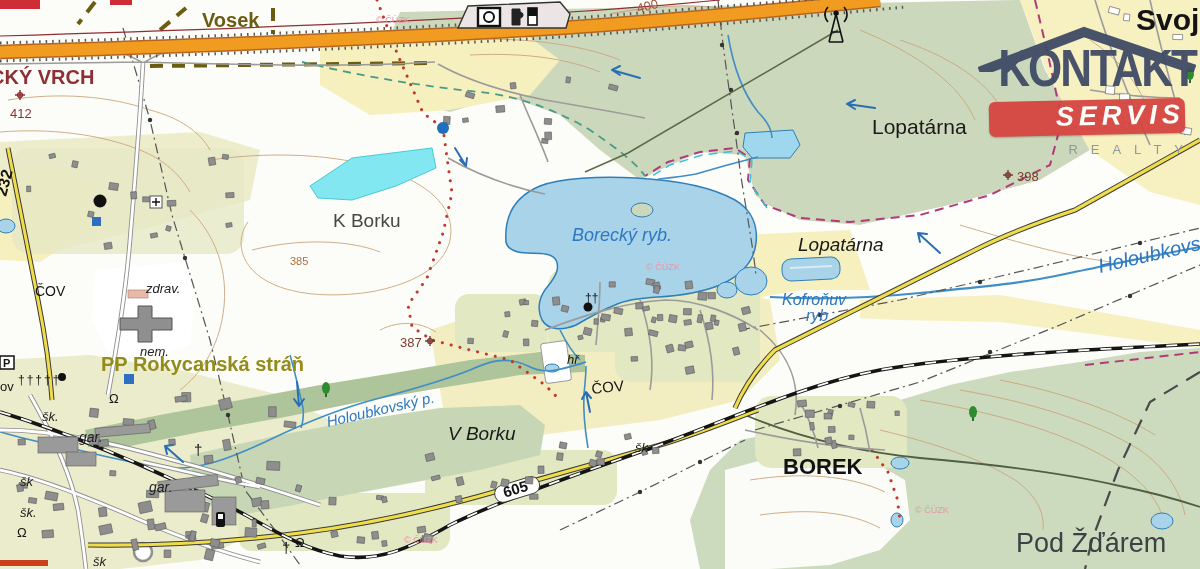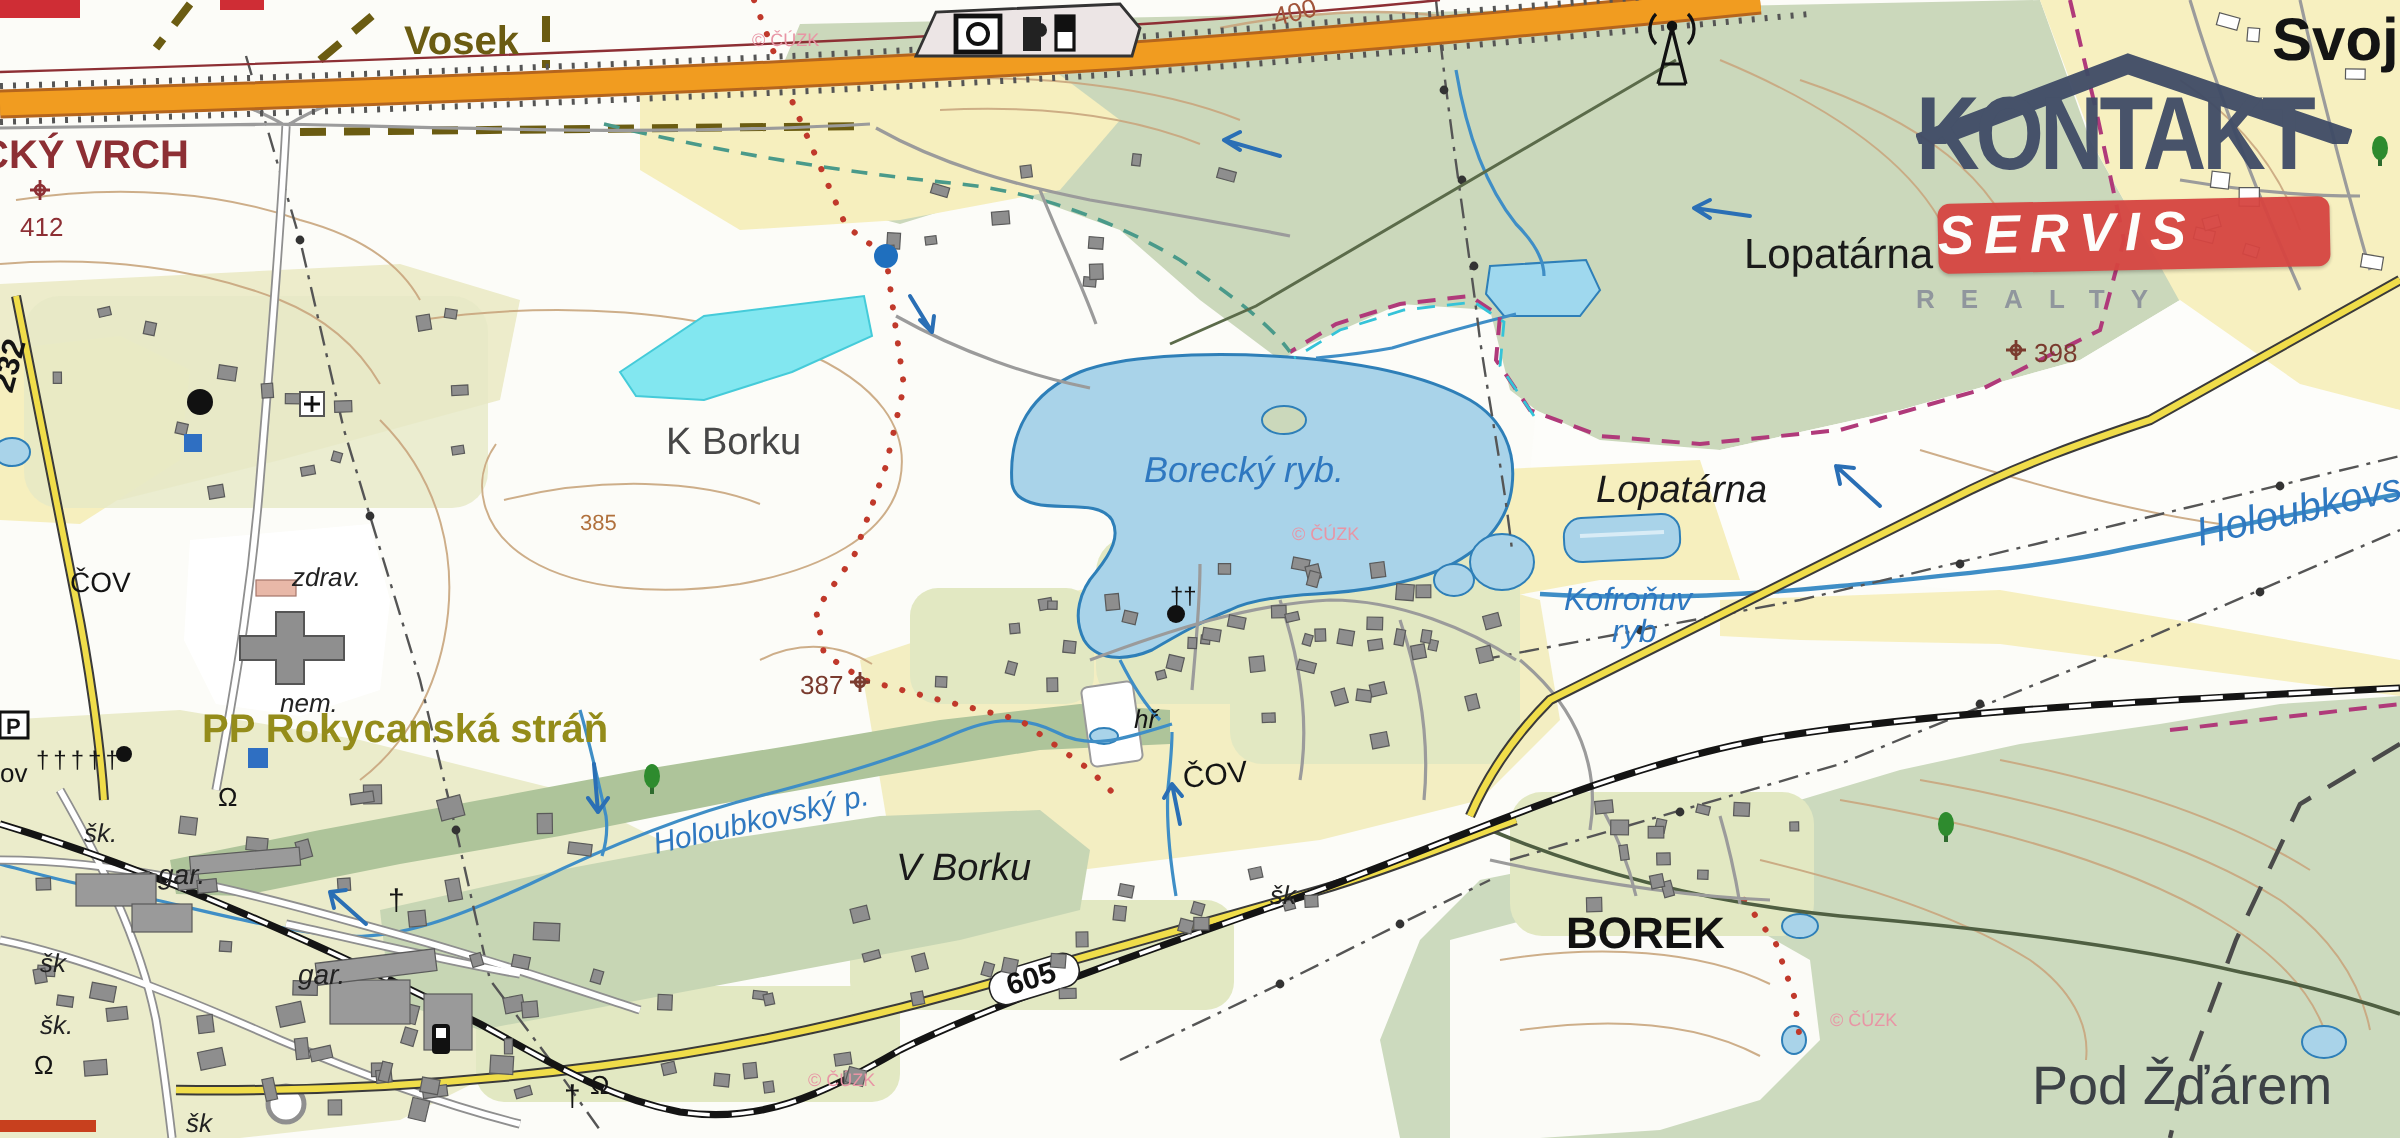--- a/index.html
+++ b/index.html
@@ -1,30 +1,30 @@
 <!DOCTYPE html>
 <html style="--logo-navy: #3f4b66; --logo-red: #d64541; --logo-gray: #8d939c;"><head>
 <meta charset="utf-8">
 <style>
   html,body{margin:0;padding:0;background:#e8e8e8;}
   .stage{position:relative;width:1200px;height:569px;overflow:hidden;background:#fcfcf8;
          font-family:"Liberation Sans", sans-serif;}
   .stage svg.map{position:absolute;left:0;top:0;}
   .map text{font-family:"Liberation Sans", sans-serif;}
   
-  .logo{position:absolute;left:958px;top:26px;width:218px;opacity:.95;text-align:left;
+  .logo{position:absolute;left:978px;top:26px;width:218px;opacity:.95;text-align:right;
         pointer-events:none;}
   .logo .roof{display:block;margin:0 auto -30px auto;}
   .kontakt{font-size:44px;font-weight:800;letter-spacing:-2px;line-height:1;
            color:var(--logo-navy);transform:scaleY(1.18);transform-origin:top;}
   .servis-band{margin:14px auto 0 auto;width:196px;background:var(--logo-red);
                border-radius:6px;padding:3px 0 5px 0;transform:rotate(-1.2deg);
                box-shadow:0 1px 2px rgba(0,0,0,.25);}
   .servis{font-size:27px;font-weight:800;font-style:italic;letter-spacing:5px;color:#fff;line-height:1;}
-  .realty{margin-top:7px;font-size:13px;font-weight:700;letter-spacing:13px;color:var(--logo-gray);}
+  .realty{margin-top:7px;font-size:13px;font-weight:400;letter-spacing:13px;color:var(--logo-gray);}
 </style>
 </head>
 <body>
 
 <div class="stage">
 <svg class="map" width="1200" height="569" viewBox="0 0 1200 569">
 
   <rect x="0" y="0" width="1200" height="569" fill="#fcfcf8"></rect>
 
   <g>

